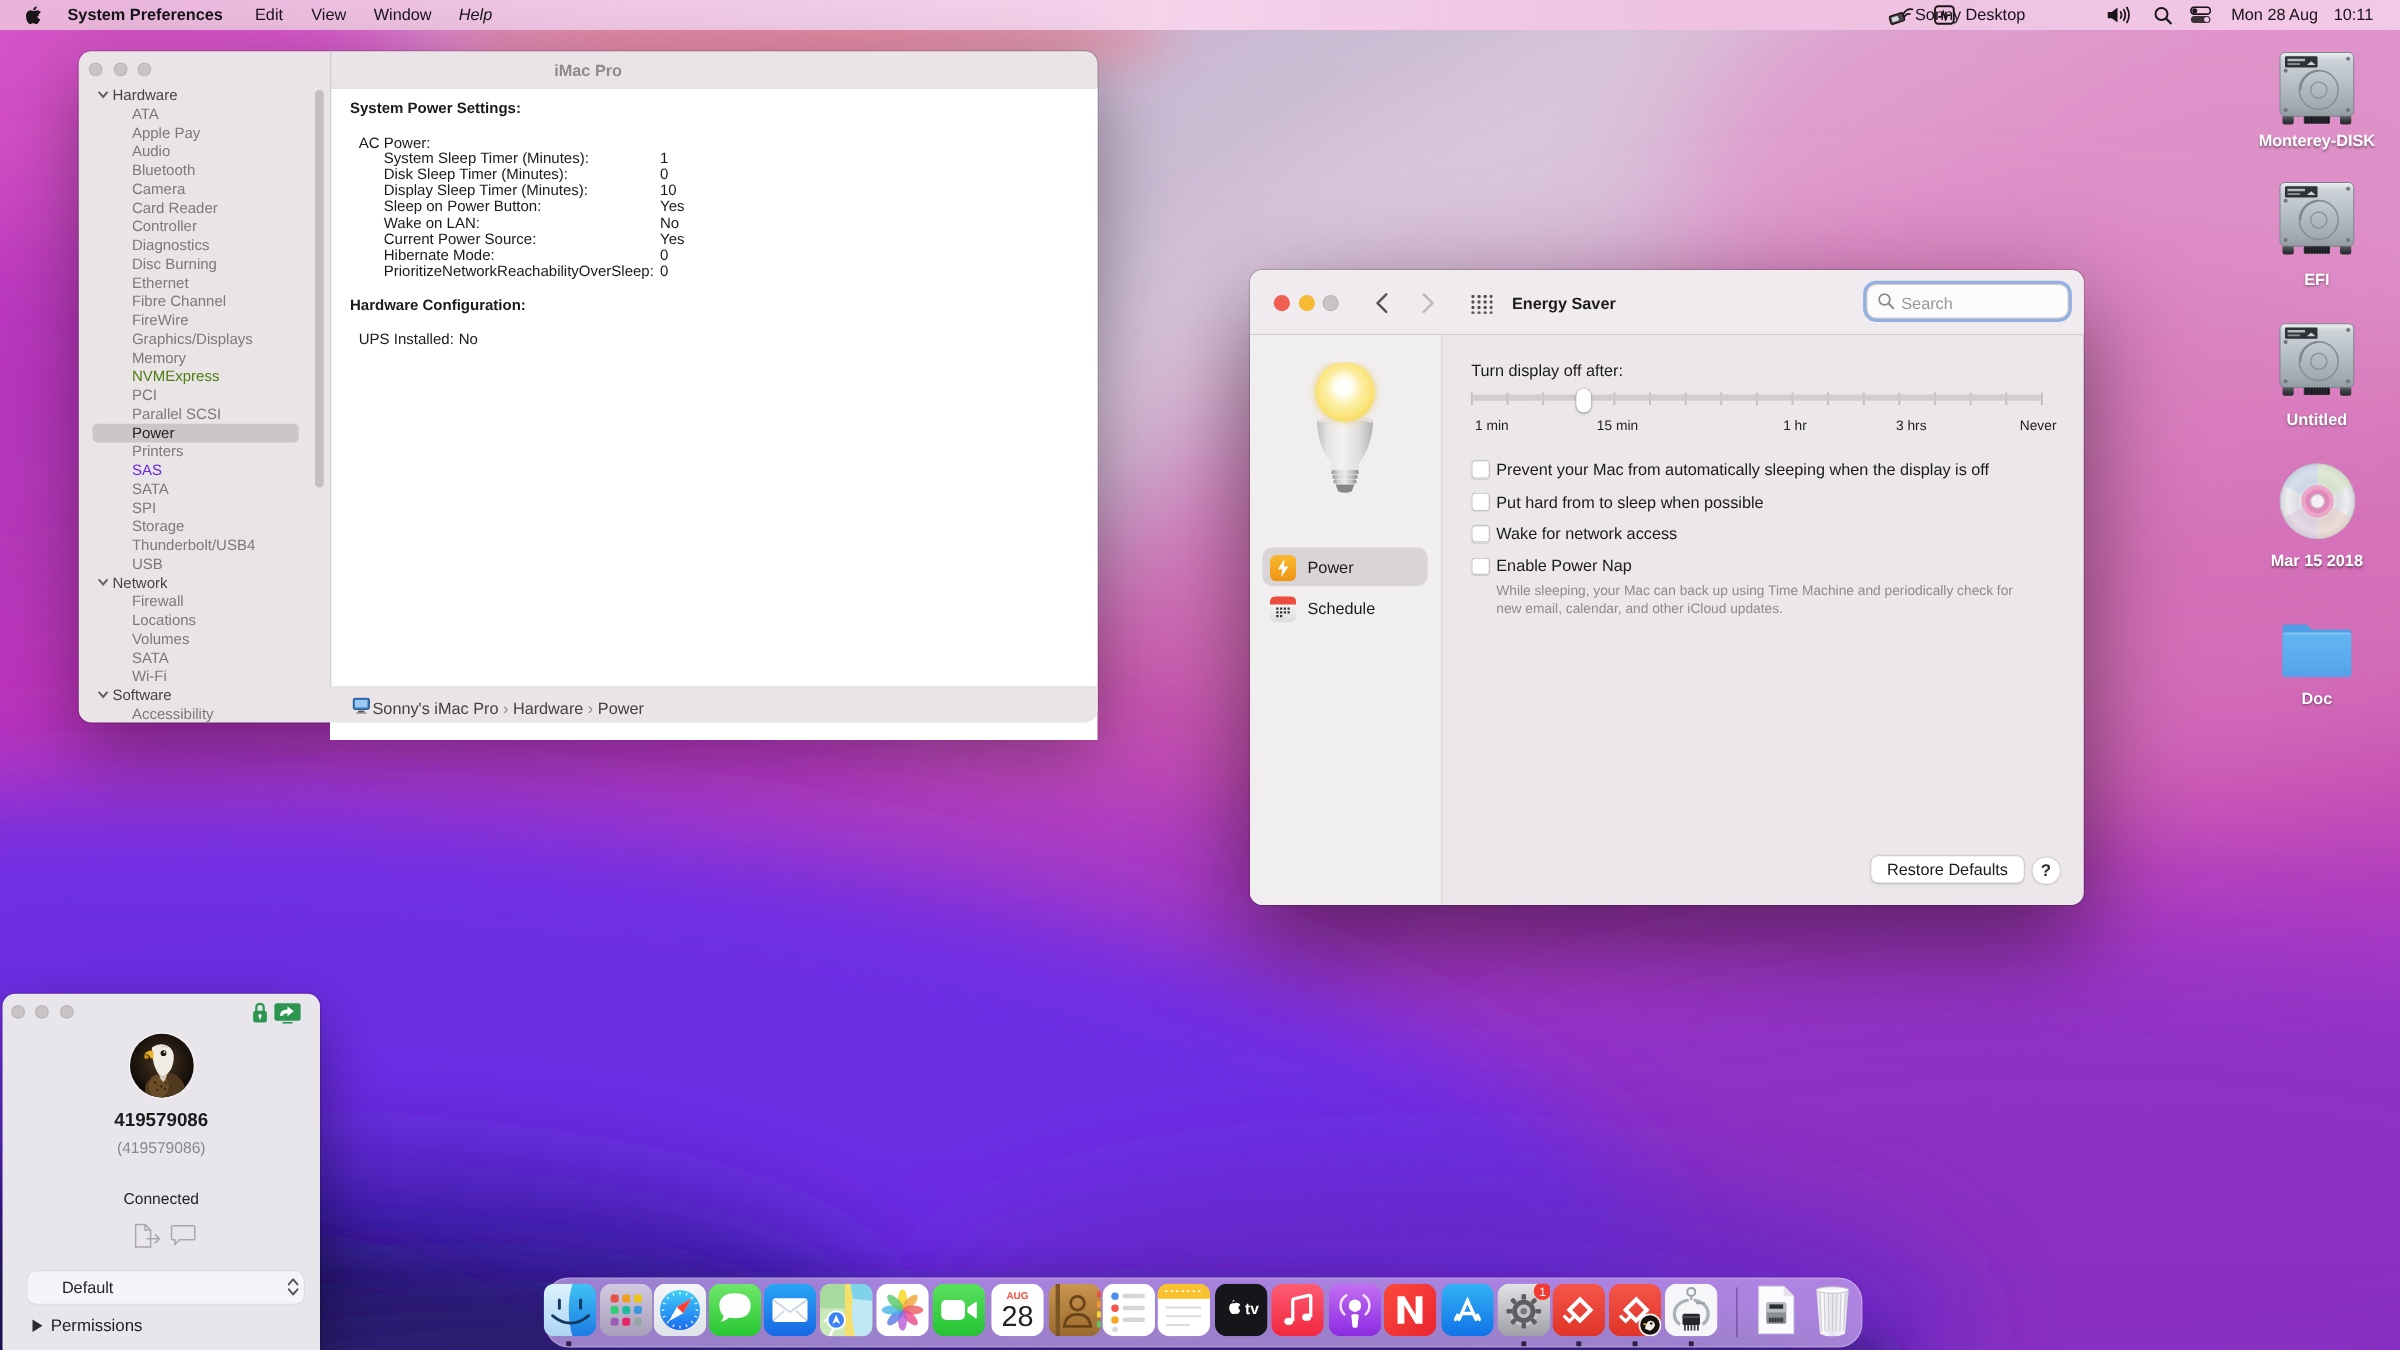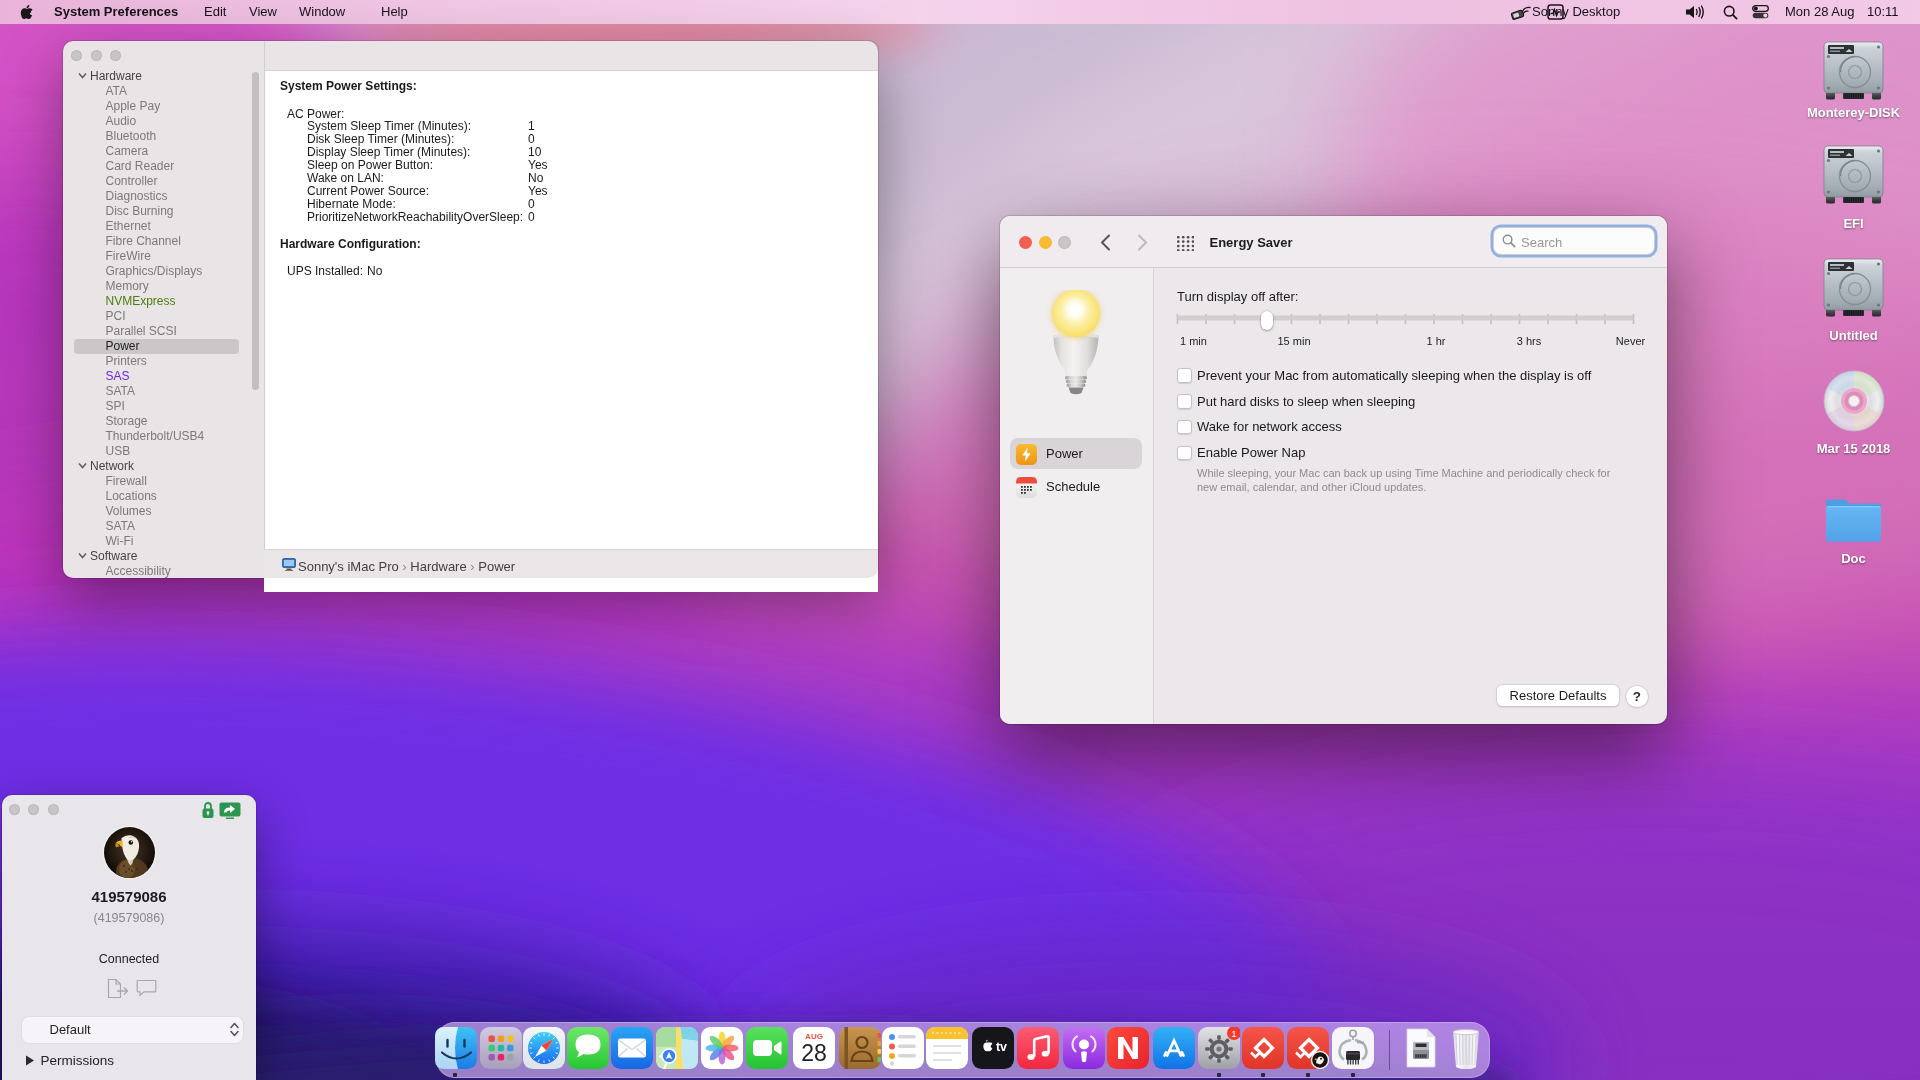--- a/index.html
+++ b/index.html
@@ -89,21 +89,21 @@
 </svg>
 
 <div id="menubar">
   <svg class="abs" style="left:20px;top:4.5px" width="13" height="15" viewBox="0 0 13 15">
     <path fill="#1a1518" d="M10.8 7.9c0-1.6.9-2.5 1.9-3.1-.6-.9-1.6-1.5-2.8-1.6-1.2-.1-2.3.7-2.9.7-.6 0-1.5-.7-2.5-.7C2.6 3.3.8 4.9.8 8c0 1.4.3 2.8.9 4 .5 1 1.3 2.1 2.3 2.1.9 0 1.3-.6 2.5-.6 1.2 0 1.5.6 2.5.6 1 0 1.7-1 2.3-2 .4-.7.6-1.4.8-1.8-1.3-.5-2.3-1.2-2.3-2.4zM8.6 2.2c.5-.6.9-1.5.8-2.2-.7 0-1.6.5-2.1 1.1-.5.5-.9 1.4-.8 2.2.8.1 1.6-.4 2.1-1.1z"></path>
   </svg>
   <div class="mi" style="left:54px;font-weight:bold;">System Preferences</div>
   <div class="mi" style="left:204px;">Edit</div>
   <div class="mi" style="left:249px;">View</div>
   <div class="mi" style="left:299px;">Window</div>
-  <div class="mi" style="left:381px;">Help</div>
+  <div class="mi" style="left:367px;font-style:italic;">Help</div>
 
   <svg class="abs" style="left:1511px;top:3px" width="20" height="18" viewBox="0 0 20 18">
 <g fill="none" stroke="#1a1518" stroke-width="1.3" stroke-linecap="round">
 <path d="M11.5 8.5 Q14 3.5 19 4.5"></path>
 <path d="M12 11 Q14 7.5 17 8.2"></path>
 </g>
 <g transform="rotate(-18 6 12)">
 <rect x="0.8" y="8.6" width="11.5" height="6.8" rx="1.6" fill="#4a4246" stroke="#16100e" stroke-width="1"></rect>
 <rect x="2.4" y="10.1" width="5.5" height="3.8" rx="0.8" fill="#d3d8de"></rect>
 </g>
@@ -296,20 +296,21 @@
 <path d="M2 6 Q2 3.5 4.5 3.5 L20 3.5 Q22 3.5 23 5 L25 7.5 L54.5 7.5 Q57 7.5 57 10 L57 43 Q57 45.5 54.5 45.5 L4.5 45.5 Q2 45.5 2 43 Z" fill="#4f9de4"></path>
 <path d="M2 12.5 Q2 10 4.5 10 L54.5 10 Q57 10 57 12.5 L57 43 Q57 45.5 54.5 45.5 L4.5 45.5 Q2 45.5 2 43 Z" fill="url(#fol)"></path>
 </svg>
 <div class="dlabel" style="left:1793.5px;top:551px;">Doc</div>
 </div>
 
 <div id="sysinfo" class="win">
   <div class="tl gray" style="left:8px;top:9px"></div>
   <div class="tl gray" style="left:27.5px;top:9px"></div>
   <div class="tl gray" style="left:47px;top:9px"></div>
+  <div class="abs" style="left:0;top:8px;width:815px;text-align:center;font-size:13px;font-weight:bold;color:#8e8a8c;">iMac Pro</div>
   <div class="content"></div>
   <div class="vdiv"></div>
   <div class="footer"></div>
   <div id="tree">
 <div class="abs" style="left:189px;top:31px;width:6.5px;height:318px;border-radius:4px;background:#c3bfc1;"></div>
 <svg class="abs" style="left:15px;top:31px" width="9" height="7" viewBox="0 0 9 7">
         <path d="M1 1.5 L4.5 5.5 L8 1.5" fill="none" stroke="#636063" stroke-width="1.6"></path>
       </svg>
 <div class="sidetxt" style="left:27px;top:28px;color:#454345;">Hardware</div>
 <div class="sidetxt" style="left:42.5px;top:43px;color:#7d797b;">ATA</div>
@@ -519,21 +520,21 @@
       </svg>
 <div class="abs" style="left:260.5px;top:95px;width:12.5px;height:18.5px;border-radius:6.25px;background:#ffffff;box-shadow:0 0 0 0.5px rgba(0,0,0,.15), 0 1px 2.5px rgba(0,0,0,.3);"></div>
 <div class="abs" style="left:180px;top:119px;font-size:11px;color:#1d1d1f;">1 min</div>
 <div class="abs" style="left:264px;top:119px;width:60px;text-align:center;font-size:11px;color:#1d1d1f;">15 min</div>
 <div class="abs" style="left:406px;top:119px;width:60px;text-align:center;font-size:11px;color:#1d1d1f;">1 hr</div>
 <div class="abs" style="left:499px;top:119px;width:60px;text-align:center;font-size:11px;color:#1d1d1f;">3 hrs</div>
 <div class="abs" style="left:600px;top:119px;width:61px;text-align:center;font-size:11px;color:#1d1d1f;">Never</div>
 <div class="abs" style="left:177px;top:152.35px;width:14.5px;height:14.5px;border-radius:3.5px;background:#fff;box-shadow:inset 0 0 0 1px #c6c2c4, 0 0.5px 1px rgba(0,0,0,.12);"></div>
 <div class="abs" style="left:197px;top:151.6px;font-size:13px;color:#1a1a1c;">Prevent your Mac from automatically sleeping when the display is off</div>
 <div class="abs" style="left:177px;top:178.25px;width:14.5px;height:14.5px;border-radius:3.5px;background:#fff;box-shadow:inset 0 0 0 1px #c6c2c4, 0 0.5px 1px rgba(0,0,0,.12);"></div>
-<div class="abs" style="left:197px;top:177.5px;font-size:13px;color:#1a1a1c;">Put hard disks to sleep when sleeping</div>
+<div class="abs" style="left:197px;top:177.5px;font-size:13px;color:#1a1a1c;">Put hard from to sleep when possible</div>
 <div class="abs" style="left:177px;top:203.85px;width:14.5px;height:14.5px;border-radius:3.5px;background:#fff;box-shadow:inset 0 0 0 1px #c6c2c4, 0 0.5px 1px rgba(0,0,0,.12);"></div>
 <div class="abs" style="left:197px;top:203.1px;font-size:13px;color:#1a1a1c;">Wake for network access</div>
 <div class="abs" style="left:177px;top:229.95px;width:14.5px;height:14.5px;border-radius:3.5px;background:#fff;box-shadow:inset 0 0 0 1px #c6c2c4, 0 0.5px 1px rgba(0,0,0,.12);"></div>
 <div class="abs" style="left:197px;top:229.2px;font-size:13px;color:#1a1a1c;">Enable Power Nap</div>
 <div class="abs" style="left:197px;top:251px;font-size:11px;line-height:13.5px;color:#8e8b8e;">While sleeping, your Mac can back up using Time Machine and periodically check for<br>new email, calendar, and other iCloud updates.</div>
 <div class="abs" style="left:497px;top:469px;width:122px;height:21px;border-radius:5.5px;background:#fff;box-shadow:0 0 0 0.6px #cdc8cb, 0 0.5px 2px rgba(0,0,0,.22);font-size:13px;color:#1b1b1d;text-align:center;line-height:21px;">Restore Defaults</div>
 <div class="abs" style="left:626px;top:469.5px;width:21.5px;height:21.5px;border-radius:50%;background:#fff;box-shadow:0 0 0 0.6px #cdc8cb, 0 0.5px 2px rgba(0,0,0,.22);font-size:13.5px;font-weight:bold;color:#2a2a2c;text-align:center;line-height:21.5px;">?</div>
 </div>
 </div>
 

